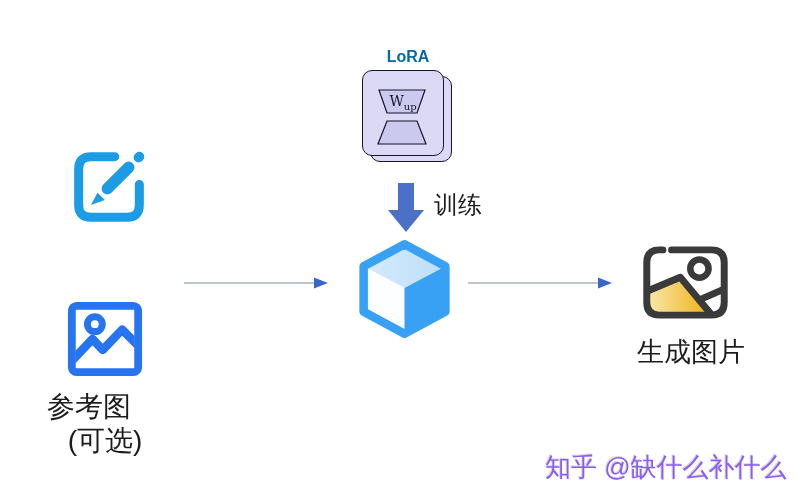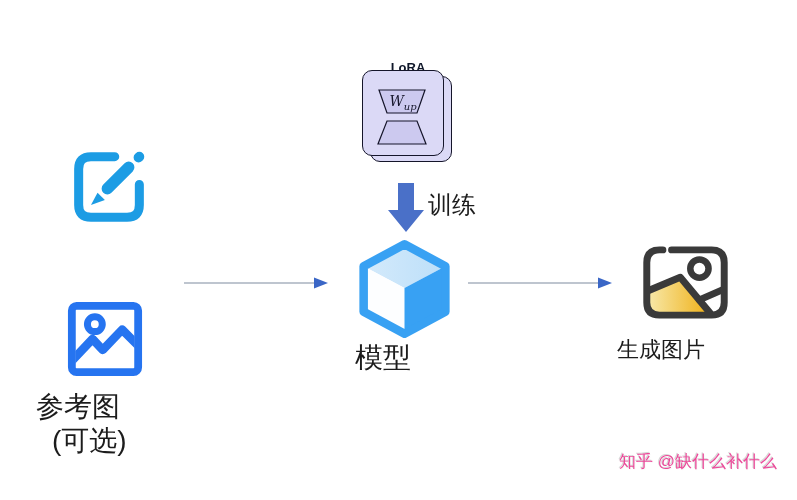--- a/index.html
+++ b/index.html
@@ -11,46 +11,47 @@
     position:relative;
     width:797px;height:500px;
     background:#ffffff;
     overflow:hidden;
   }
   .abs{position:absolute;}
   .label{
     position:absolute;
     color:#1c1c1c;
     font-size:28px;
+    text-align:center;
     white-space:nowrap;
     line-height:1.1;
   }
   
   .lora-title{
-    position:absolute;left:0;top:12px;width:104px;
-    text-align:center;font-size:13px;font-weight:bold;color:#0f172a;
+    position:absolute;left:0;top:0;width:104px;
+    text-align:center;font-size:16px;font-weight:bold;color:#0369a1;
   }
   .lora-card{
     position:absolute;width:82px;height:86px;
     background:var(--lora-box-fill,#DBD9F6);
     border:1.5px solid #15152a;
     border-radius:10px;
     box-sizing:border-box;
   }
   .wlabel{
     position:absolute;left:6px;width:82px;height:22px;
     text-align:center;line-height:22px;
     font-family:"DejaVu Serif","Liberation Serif",serif;
-    font-style:italic;font-size:14px;color:#15152a;
+    font-size:14px;color:#15152a;
   }
   .wlabel sub{font-size:10px;}
   .watermark{
     position:absolute;
-    color:#ec4899;
-    font-size:17px;
+    color:#8b5cf6;
+    font-size:26px;
     text-align:right;
     white-space:nowrap;
     text-shadow:-1px -1px 0 #d7d7d7, 1px 1px 0 #fbfbfb;
   }
 </style>
 </head>
 <body>
 
 <div id="stage">
 
@@ -95,21 +96,20 @@
       <linearGradient id="cubetop" x1="0" y1="0" x2="1" y2="0">
         <stop offset="0" stop-color="#D4EAFB"></stop>
         <stop offset="1" stop-color="var(--cube-top-light)"></stop>
       </linearGradient>
     </defs>
     <polygon points="50,5 93,28 50,51 7,28" fill="url(#cubetop)"></polygon>
     <polygon points="7,28 50,51 50,99 7,76" fill="var(--cube-left-face)"></polygon>
     <polygon points="50,51 93,28 93,76 50,99" fill="var(--cube-blue)"></polygon>
     <polygon points="50,5 93,28 93,76 50,99 7,76 7,28" fill="none" stroke="var(--cube-blue)" stroke-width="9" stroke-linejoin="round"></polygon>
   </svg>
-  <div class="label" style="left:355px;top:343px;width:100px">模型</div>
 
   <svg class="abs" style="left:183px;top:276px" width="146" height="14" viewBox="0 0 146 14">
     <line x1="1" y1="7" x2="131" y2="7" stroke="var(--arrow-line-gray)" stroke-width="1.6"></line>
     <polygon points="131,1.5 145,7 131,12.5" fill="var(--arrow-head-blue)"></polygon>
   </svg>
   <svg class="abs" style="left:467px;top:276px" width="146" height="14" viewBox="0 0 146 14">
     <line x1="1" y1="7" x2="131" y2="7" stroke="var(--arrow-line-gray)" stroke-width="1.6"></line>
     <polygon points="131,1.5 145,7 131,12.5" fill="var(--arrow-head-blue)"></polygon>
   </svg>
 
@@ -124,17 +124,17 @@
         </clipPath>
     </defs>
     <g clip-path="url(#outclip)">
       <polygon points="3,54 44,37 78,77 3,77" fill="url(#gold)"></polygon>
       <path d="M1 55 L44 37 L79 79" fill="none" stroke="var(--output-dark)" stroke-width="8" stroke-linejoin="round"></path>
       <path d="M66 63 L98 49" fill="none" stroke="var(--output-dark)" stroke-width="8" stroke-linecap="round"></path>
     </g>
     <circle cx="66" cy="27" r="10.5" fill="#ffffff" stroke="var(--output-dark)" stroke-width="7.5"></circle>
     <path d="M34 5.5 H80 Q94.5 5.5 94.5 20 V66 Q94.5 80.5 80 80.5 H20 Q5.5 80.5 5.5 66 V20 Q5.5 5.5 20 5.5 H24" fill="none" stroke="var(--output-dark)" stroke-width="8" stroke-linecap="round"></path>
   </svg>
-  <div class="label" style="left:617px;top:338px;width:148px;font-size:22px">生成图片</div>
+  <div class="label" style="left:617px;top:338px;width:148px;font-size:27px">生成图片</div>
 
   <div class="watermark" style="left:545px;top:450px;width:232px">知乎 @缺什么补什么</div>
 
 </div>
 
 </body></html>

